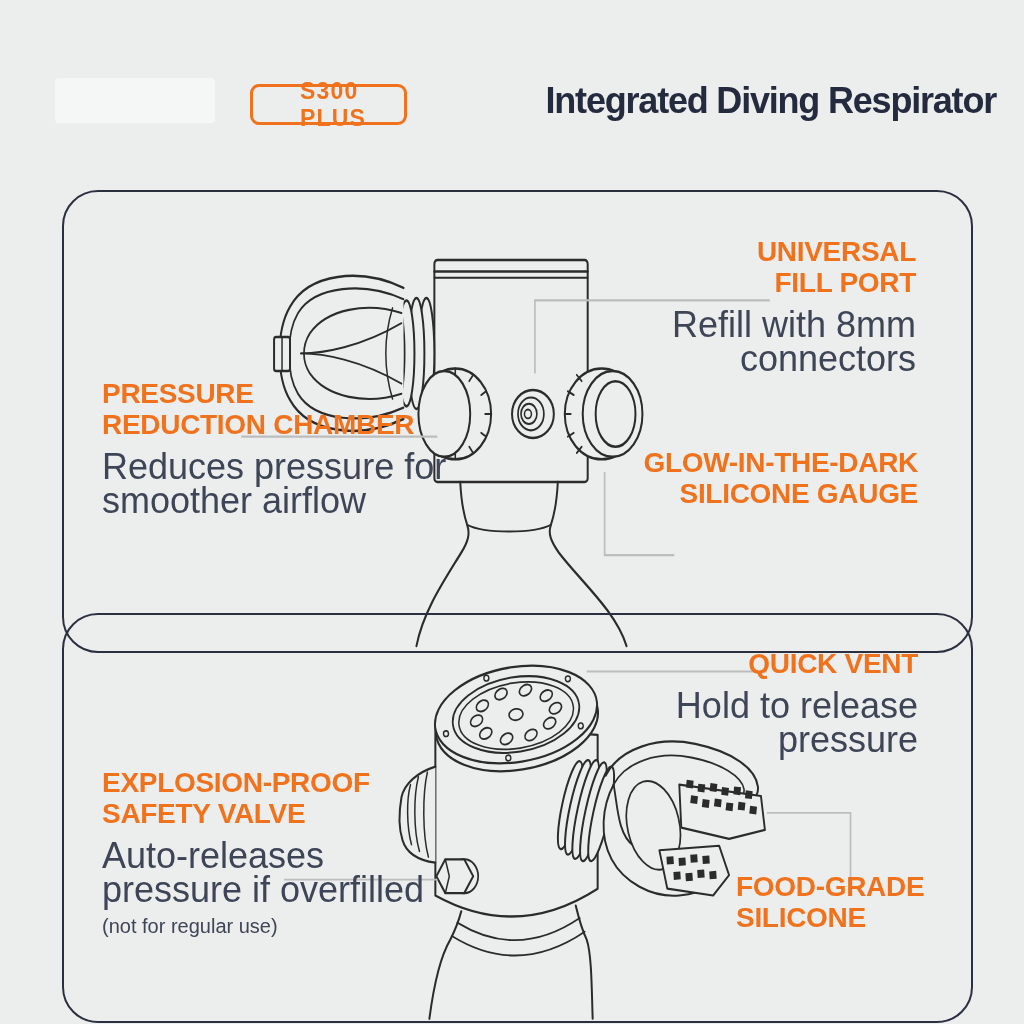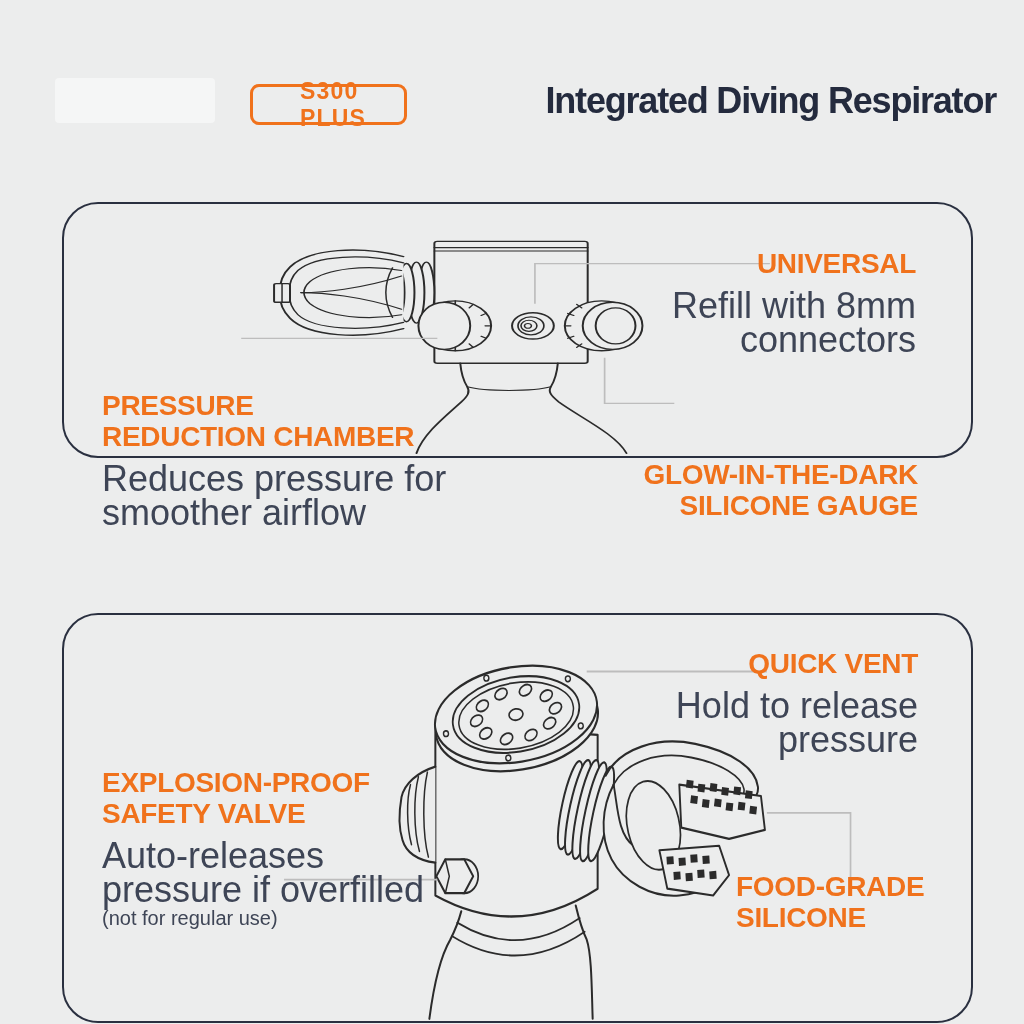--- a/index.html
+++ b/index.html
@@ -23,35 +23,35 @@
     position:absolute;left:476px;top:80px;width:520px;
     color:#242B3E;font-weight:bold;font-size:36px;letter-spacing:-1.2px;
     white-space:nowrap;
     text-align:right;
   }
   
   .panel{
     position:absolute;left:62px;width:911px;box-sizing:border-box;
     border:2px solid #2A3040;border-radius:36px;
   }
-  .panel-1{top:202px;height:256px;}
+  .panel-1{top:190px;height:463px;}
   .panel-2{top:613px;height:410px;}
   .panel svg{position:absolute;left:0;top:0;width:100%;height:100%;}
   
   .callout{position:absolute;}
   .lab{
     color:#F0721C;font-weight:bold;font-size:28px;line-height:31px;
     letter-spacing:-0.3px;white-space:nowrap;
   }
   .desc{
     color:#3E4556;font-size:36px;line-height:34px;margin-top:10px;
     white-space:nowrap;
   }
   .desc div{white-space:nowrap;}
-  .note{color:#3E4556;font-size:20px;margin-top:0;white-space:nowrap;}
+  .note{color:#3E4556;font-size:20px;margin-top:8px;white-space:nowrap;}
   .ta-r{text-align:right;}
   .ta-c{text-align:left;}
 </style>
 </head>
 <body>
 
 <div class="masked-logo"></div>
 <div class="badge">
   <span>S300 PLUS</span>
 </div>
@@ -115,20 +115,21 @@
 
     <g stroke="#BDBDBD" stroke-width="1.7" fill="none">
       <path d="M473,144 L473,86 L709,86"></path>
       <path d="M178,194 L375,194"></path>
       <path d="M543,222 L543,288 L613,288"></path>
     </g>
   </svg>
 
   <div class="callout ta-r" style="right:55px;top:44px;">
     <div class="lab">UNIVERSAL</div>
+    <div class="lab">FILL PORT</div>
     <div class="desc">
       <div>Refill with 8mm</div>
       <div>connectors</div>
     </div>
   </div>
 
   <div class="callout" style="left:38px;top:186px;">
     <div class="lab">PRESSURE</div>
     <div class="lab">REDUCTION CHAMBER</div>
     <div class="desc">

